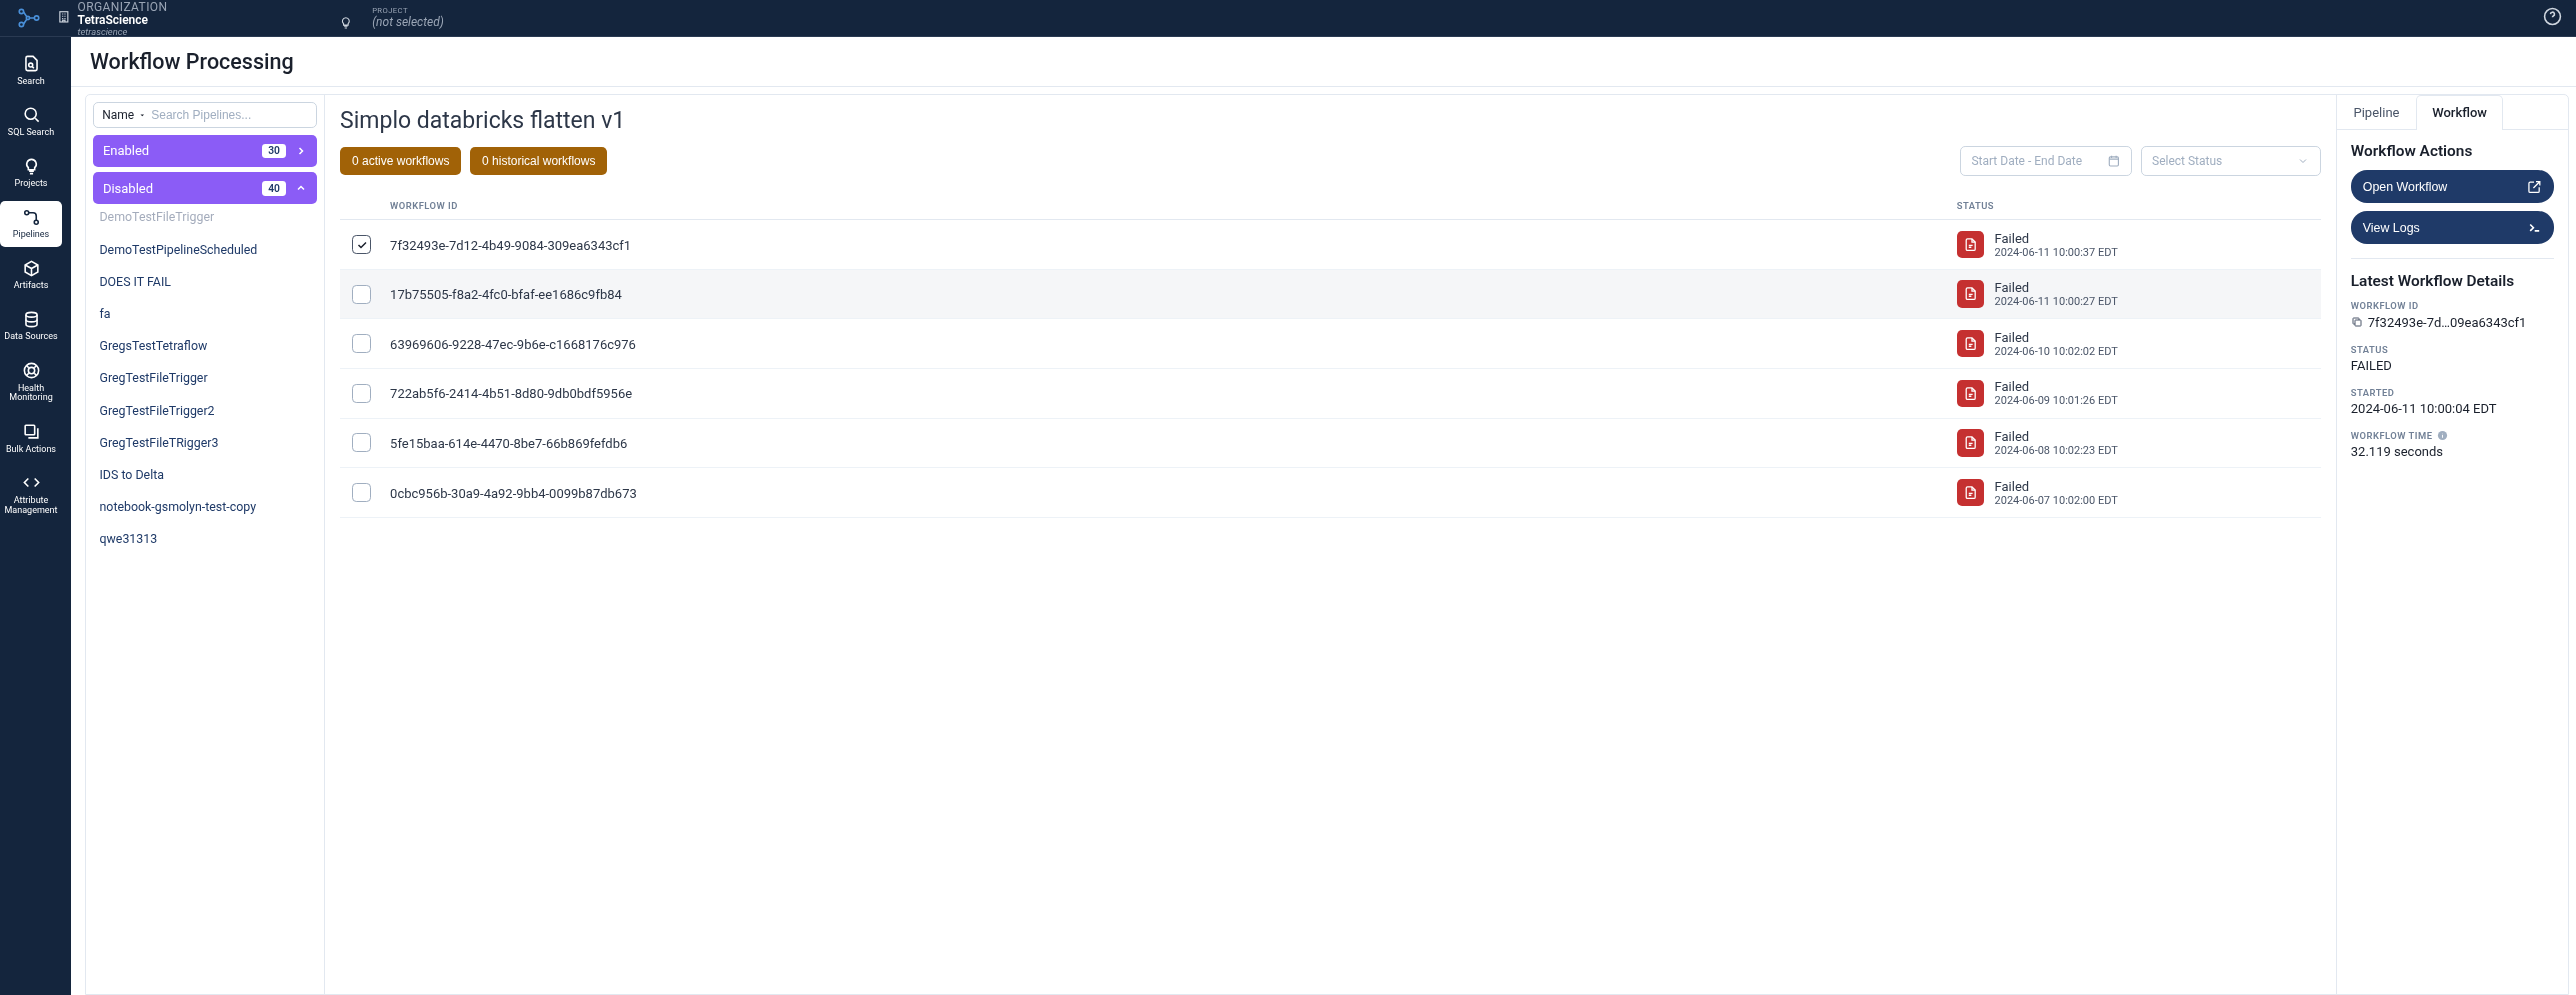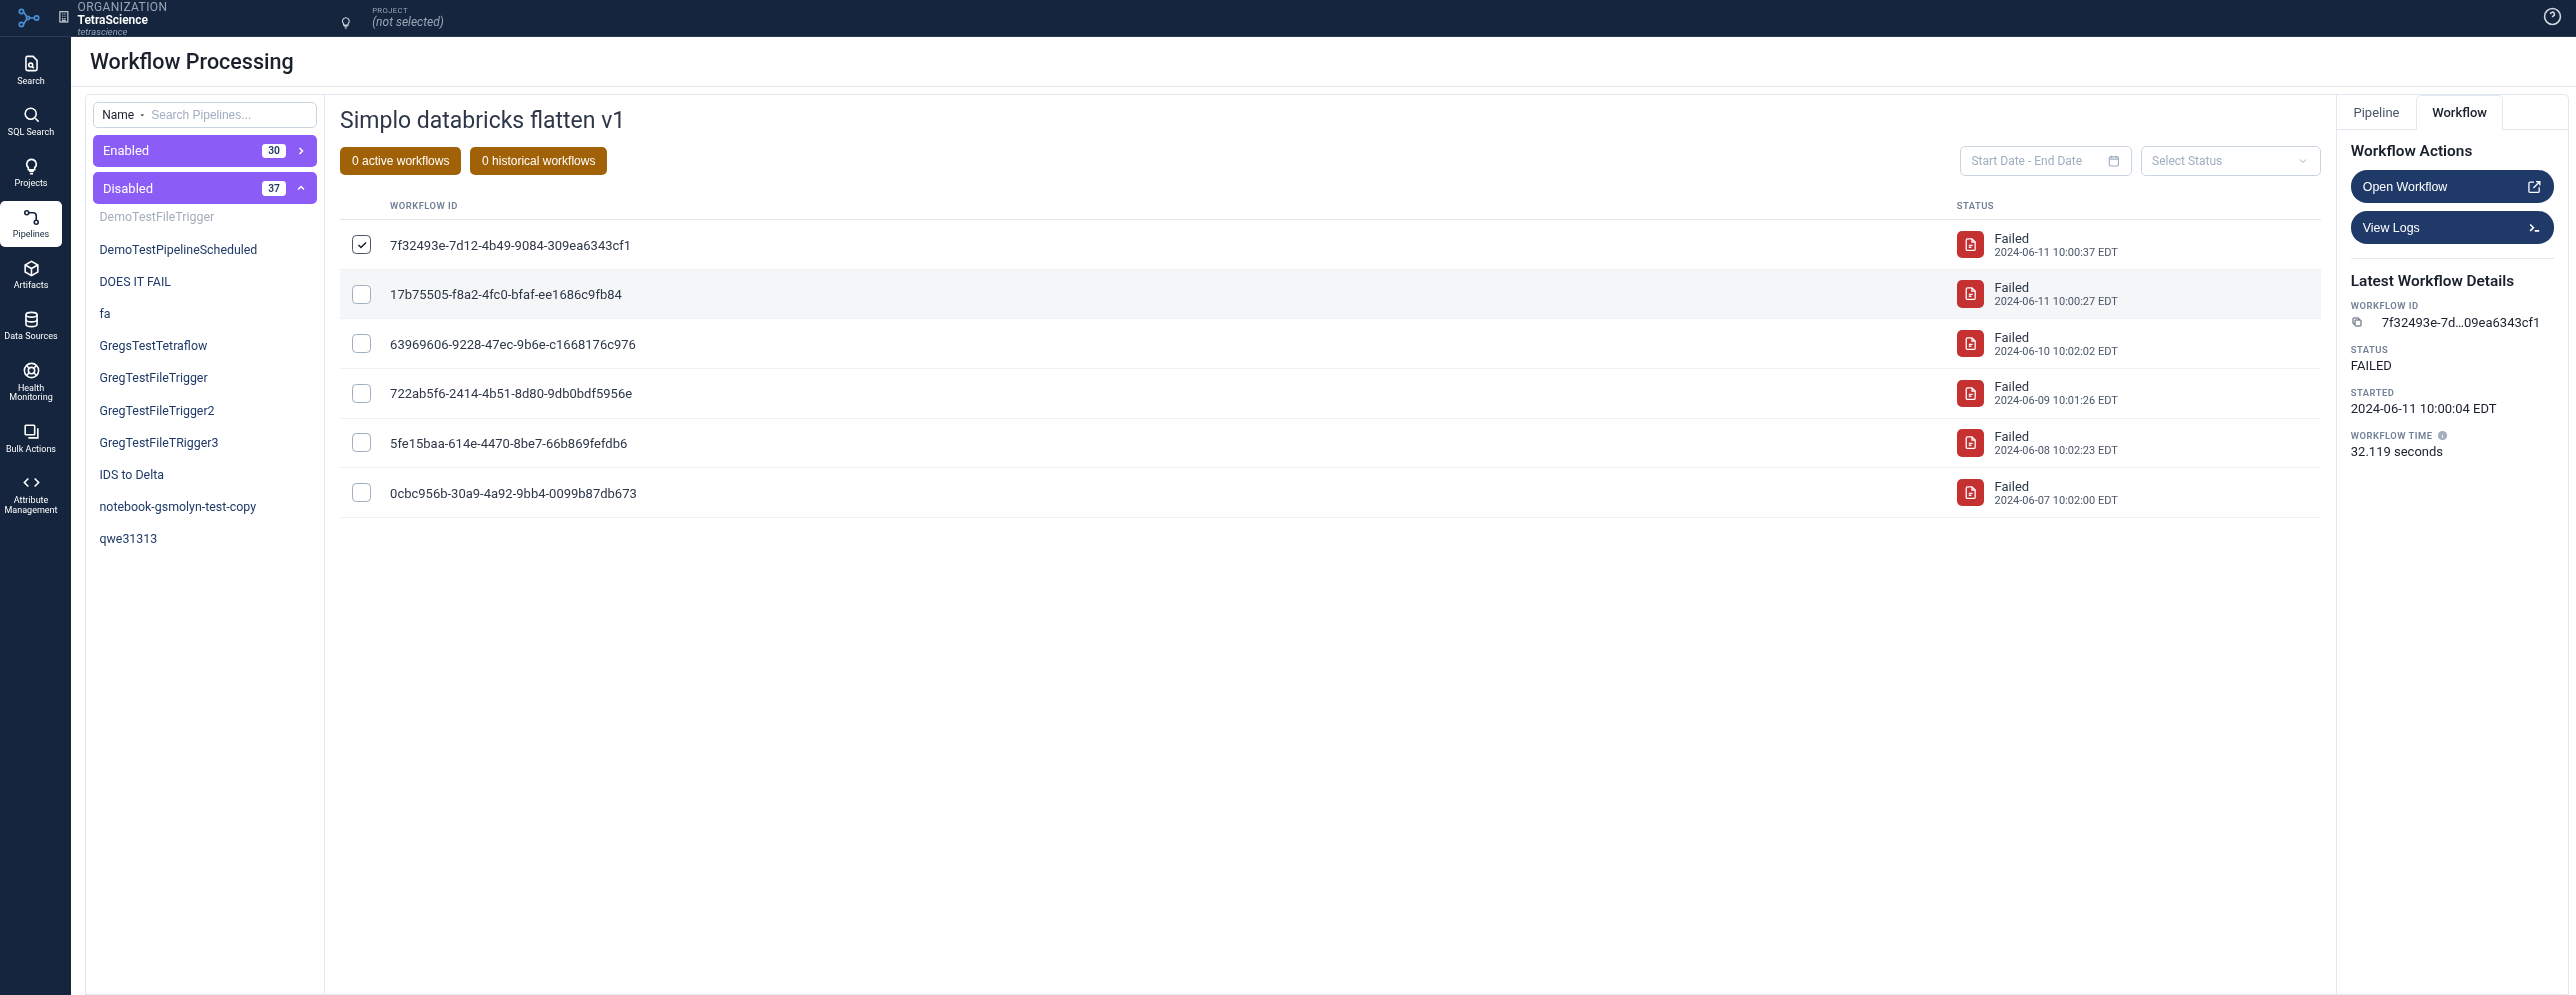--- a/index.html
+++ b/index.html
@@ -87,21 +87,21 @@
 .tabs { display: flex; border-bottom: 0.9px solid #e2e8f0; }
 .tab { padding: 9.4px 15.4px; font-size: 13px; color: #4a5568; cursor: pointer; border: 0.9px solid transparent; border-bottom: none; border-top-left-radius: 5.1px; border-top-right-radius: 5.1px; margin-bottom: -0.9px; }
 .tab.active { border-color: #e2e8f0; background: #fff; color: #1a202c; font-weight: 500; }
 .detail-body { padding: 12px 13.7px; display: flex; flex-direction: column; gap: 8.6px; overflow-y: auto; }
 .section-title { font-size: 15.4px; font-weight: 600; color: #1a202c; margin-bottom: 1.7px; }
 .action-btn { background: #1f3a68; color: #fff; border: none; border-radius: 16px; padding: 8.6px 12px; display: flex; align-items: flex-end; cursor: pointer; font-size: 12.4px; width: 100%; }
 .action-btn .spacer { flex: 1; }
 .action-btn svg { width: 15.4px; height: 15.4px; }
 .divider { border: none; border-top: 0.9px solid #e2e8f0; margin: 5.1px 0; }
 .meta-label { font-size: 9.4px; font-weight: 600; letter-spacing: 0.5px; text-transform: uppercase; color: #718096; display: flex; align-items: center; gap: 4.3px; }
-.meta-value { font-size: 13px; color: #1a202c; display: flex; align-items: center; gap: 19px; }
+.meta-value { font-size: 13px; color: #1a202c; display: flex; align-items: center; gap: 5px; }
 .meta-block { display: flex; flex-direction: column; gap: 3.4px; margin-bottom: 5.1px; }
 .copy-icon-sm { width: 12px; height: 12px; color: #4a5568; }
 .info-icon-sm { width: 11px; height: 11px; color: #a0aec0; }
 </style>
 </head>
 <body>
 
 <div class="app">
 
   <div class="topbar">
@@ -232,21 +232,21 @@
           </div>
           <div class="group-pill">
             <span class="gname">Enabled</span>
             <span class="count">30</span>
             <svg viewBox="0 0 24 24" fill="none" stroke="currentColor" stroke-width="3">
                 <path d="M9 6l6 6-6 6"></path>
               </svg>
           </div>
           <div class="group-pill">
             <span class="gname">Disabled</span>
-            <span class="count">37</span>
+            <span class="count">40</span>
             <svg viewBox="0 0 24 24" fill="none" stroke="currentColor" stroke-width="3">
                 <path d="M6 15l6-6 6 6"></path>
               </svg>
           </div>
           <div class="pipe-list" id="pipe-list">
               <div class="pipe-item" style="color: rgb(74, 90, 122); opacity: 0.5; padding-top: 0px;">DemoTestFileTrigger</div>
               <div class="pipe-item">DemoTestPipelineScheduled</div>
               <div class="pipe-item">DOES IT FAIL</div>
               <div class="pipe-item">fa</div>
               <div class="pipe-item">GregsTestTetraflow</div>

